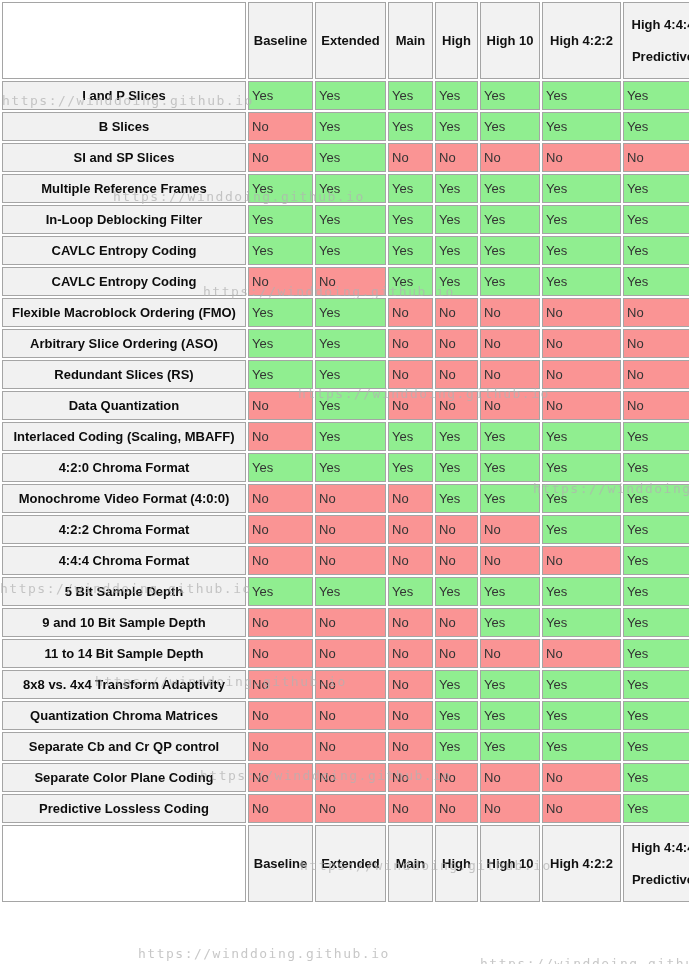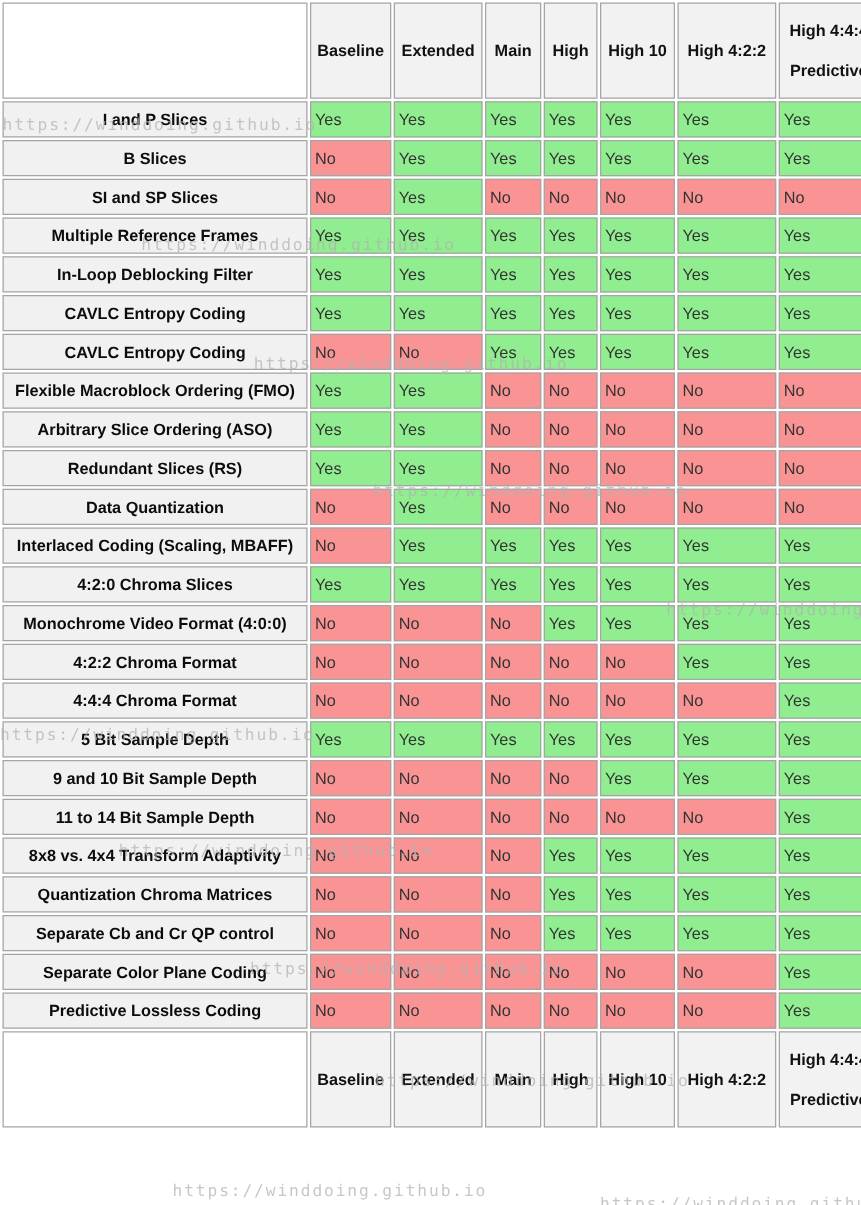--- a/index.html
+++ b/index.html
@@ -226,21 +226,21 @@
           <th class="feature">Interlaced Coding (Scaling, MBAFF)</th>
           <td class="val no">No</td>
           <td class="val yes">Yes</td>
           <td class="val yes">Yes</td>
           <td class="val yes">Yes</td>
           <td class="val yes">Yes</td>
           <td class="val yes">Yes</td>
           <td class="val yes">Yes</td>
         </tr>
         <tr>
-          <th class="feature">4:2:0 Chroma Slices</th>
+          <th class="feature">4:2:0 Chroma Format</th>
           <td class="val yes">Yes</td>
           <td class="val yes">Yes</td>
           <td class="val yes">Yes</td>
           <td class="val yes">Yes</td>
           <td class="val yes">Yes</td>
           <td class="val yes">Yes</td>
           <td class="val yes">Yes</td>
         </tr>
         <tr>
           <th class="feature">Monochrome Video Format (4:0:0)</th>

